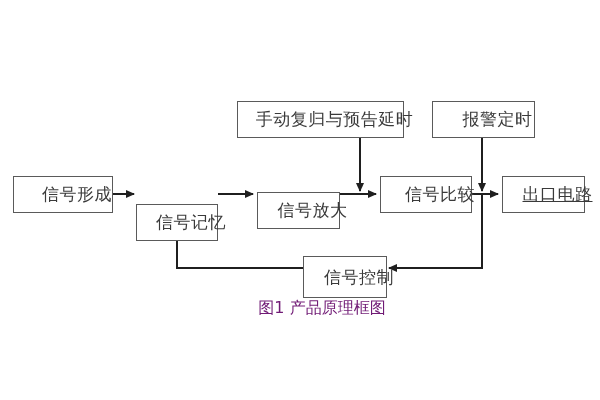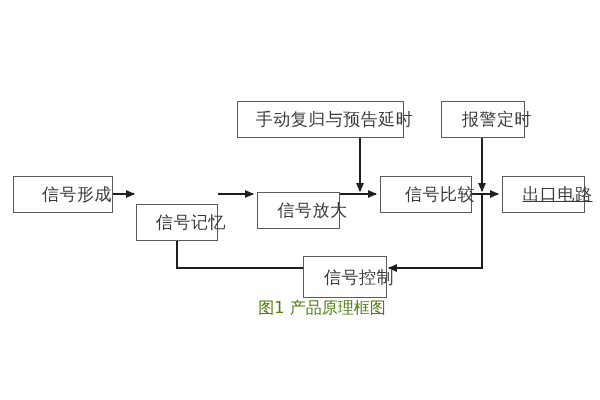--- a/index.html
+++ b/index.html
@@ -35,21 +35,21 @@
     color: #3a3a3a;
     white-space: nowrap;
     padding-left: 28px;
   }
   .caption {
     position: absolute;
     left: 322px;
     top: 298px;
     transform: translateX(-50%);
     font-size: 16px;
-    color: #4d7c0f;
+    color: #701a75;
     white-space: nowrap;
   }
 </style>
 </head>
 <body>
 
 <div class="canvas">
 
   <svg class="connectors" width="600" height="400" viewBox="0 0 600 400" fill="none" stroke="#1f1f1f" stroke-width="2">
     <defs>
@@ -72,19 +72,19 @@
   <div class="node" style="left:136px; top:176px; width:82px;  height:37px;margin-top:28px;">信号记忆</div>
 
   <div class="node" style="left:257px; top:192px; width:83px;  height:37px;">信号放大</div>
 
   <div class="node" style="left:380px; top:176px; width:92px;  height:37px;">信号比较</div>
 
   <div class="node" style="left:502px; top:176px; width:83px;  height:37px;text-decoration:underline;">出口电路</div>
 
   <div class="node" style="left:237px; top:101px; width:167px; height:37px;">手动复归与预告延时</div>
 
-  <div class="node" style="left:441px; top:101px; width:84px;  height:37px;">报警定时</div>
+  <div class="node" style="left:432px; top:101px; width:103px;  height:37px;">报警定时</div>
 
   <div class="node" style="left:303px; top:256px; width:84px;  height:42px;">信号控制</div>
 
   <div class="caption">图1 产品原理框图</div>
 
 </div>
 
 </body></html>

